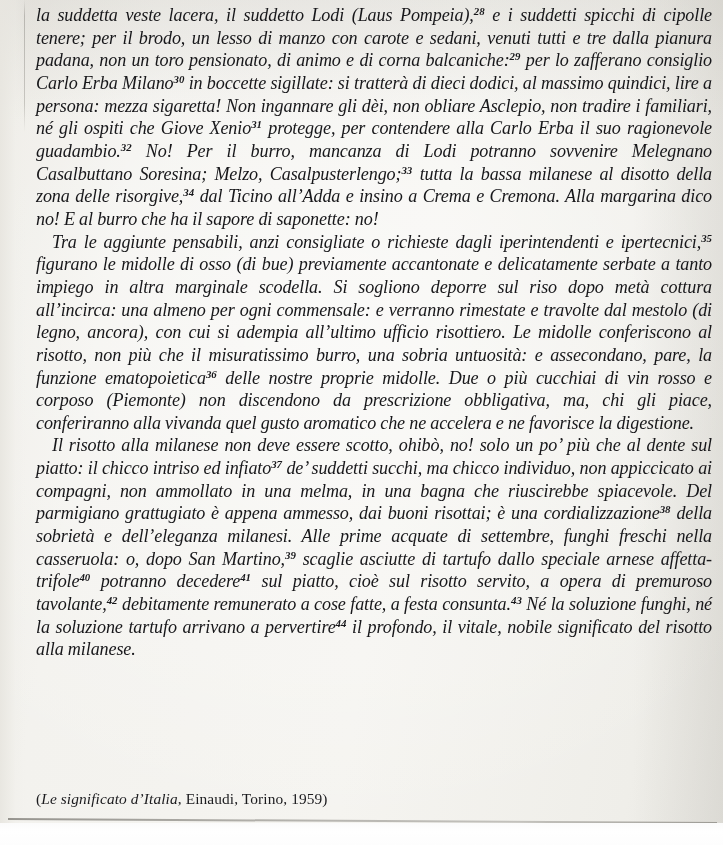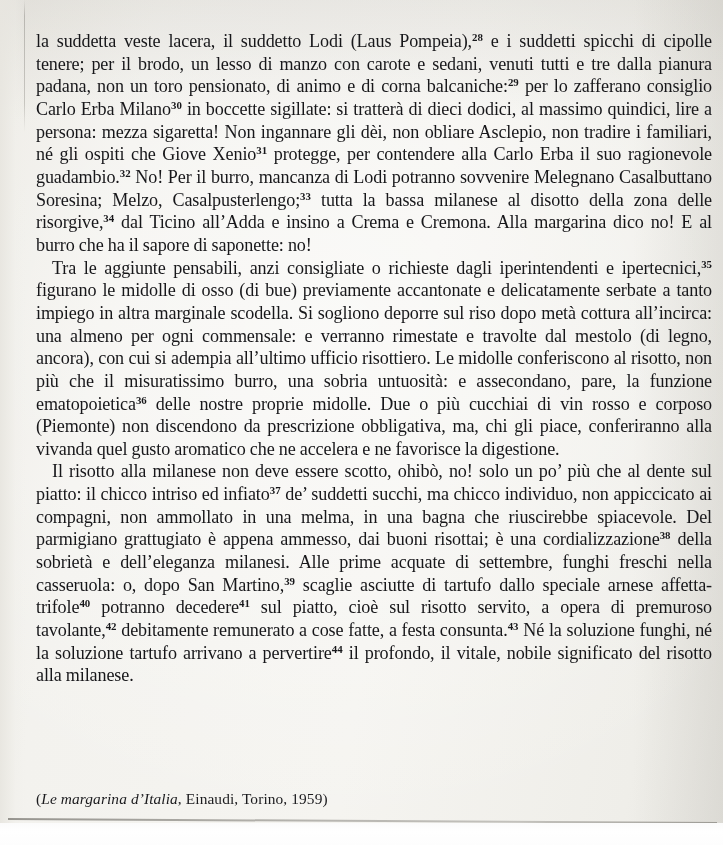--- a/index.html
+++ b/index.html
@@ -46,22 +46,23 @@
   #gutter-shadow {
     position: absolute;
     left: 0; top: 0; width: 26px; height: 100%;
     background: linear-gradient(90deg, rgba(232,230,224,0.95) 0%, rgba(240,239,234,0.35) 60%, rgba(240,239,234,0) 100%);
     pointer-events: none;
   }
 
   #text-column {
     position: absolute;
     left: 36px;
-    top: 30px;
+    top: 4px;
     width: 676px;
+    font-style: italic;
   }
 
   p.para {
     margin: 0;
     text-align: justify;
     text-justify: inter-word;
     font-size: 18.1px;
     line-height: 22.65px;
     color: #17171a;
     letter-spacing: -0.12px;
@@ -129,20 +130,20 @@
   <div id="gutter-shadow"></div>
   <div id="gutter-line"></div>
 
   <div id="text-column">
     <p class="para">la suddetta veste lacera, il suddetto Lodi (Laus Pompeia),<sup class="fn">28</sup> e i suddetti spicchi di cipolle tenere; per il brodo, un lesso di manzo con carote e sedani, venuti tutti e tre dalla pianura padana, non un toro pensionato, di animo e di corna balcaniche:<sup class="fn">29</sup> per lo zafferano consiglio Carlo Erba Milano<sup class="fn">30</sup> in boccette sigillate: si tratterà di dieci dodici, al massimo quindici, lire a persona: mezza sigaretta! Non ingannare gli dèi, non obliare Asclepio, non tradire i familiari, né gli ospiti che Giove Xenio<sup class="fn">31</sup> protegge, per contendere alla Carlo Erba il suo ragionevole guadambio.<sup class="fn">32</sup> No! Per il burro, mancanza di Lodi potranno sovvenire Melegnano Casalbuttano Soresina; Melzo, Casalpusterlengo;<sup class="fn">33</sup> tutta la bassa milanese al disotto della zona delle risorgive,<sup class="fn">34</sup> dal Ticino all’Adda e insino a Crema e Cremona. Alla margarina dico no! E al burro che ha il sapore di saponette: no!</p>
     <p class="para indented">Tra le aggiunte pensabili, anzi consigliate o richieste dagli iperintendenti e ipertecnici,<sup class="fn">35</sup> figurano le midolle di osso (di bue) previamente accantonate e delicatamente serbate a tanto impiego in altra marginale scodella. Si sogliono deporre sul riso dopo metà cottura all’incirca: una almeno per ogni commensale: e verranno rimestate e travolte dal mestolo (di legno, ancora), con cui si adempia all’ultimo ufficio risottiero. Le midolle conferiscono al risotto, non più che il misuratissimo burro, una sobria untuosità: e assecondano, pare, la funzione ematopoietica<sup class="fn">36</sup> delle nostre proprie midolle. Due o più cucchiai di vin rosso e corposo (Piemonte) non discendono da prescrizione obbligativa, ma, chi gli piace, conferiranno alla vivanda quel gusto aromatico che ne accelera e ne favorisce la digestione.</p>
     <p class="para indented">Il risotto alla milanese non deve essere scotto, ohibò, no! solo un po’ più che al dente sul piatto: il chicco intriso ed infiato<sup class="fn">37</sup> de’ suddetti succhi, ma chicco individuo, non appiccicato ai compagni, non ammollato in una melma, in una bagna che riuscirebbe spiacevole. Del parmigiano grattugiato è appena ammesso, dai buoni risottai; è una cordializzazione<sup class="fn">38</sup> della sobrietà e dell’eleganza milanesi. Alle prime acquate di settembre, funghi freschi nella casseruola: o, dopo San Martino,<sup class="fn">39</sup> scaglie asciutte di tartufo dallo speciale arnese affetta-trifole<sup class="fn">40</sup> potranno decedere<sup class="fn">41</sup> sul piatto, cioè sul risotto servito, a opera di premuroso tavolante,<sup class="fn">42</sup> debitamente remunerato a cose fatte, a festa consunta.<sup class="fn">43</sup> Né la soluzione funghi, né la soluzione tartufo arrivano a pervertire<sup class="fn">44</sup> il profondo, il vitale, nobile significato del risotto alla milanese.</p>
   </div>
 
   <div id="attribution">
-    <span>(</span><span class="title">Le margarina d’Italia</span><span>, Einaudi, Torino, 1959)</span>
+    <span>(</span><span class="title">Le significato d’Italia</span><span>, Einaudi, Torino, 1959)</span>
   </div>
 
   <div id="bottom-rule"></div>
   <div id="below-page-shadow"></div>
   <div id="below-page"></div>
 
 </div>
 
 </body></html>

